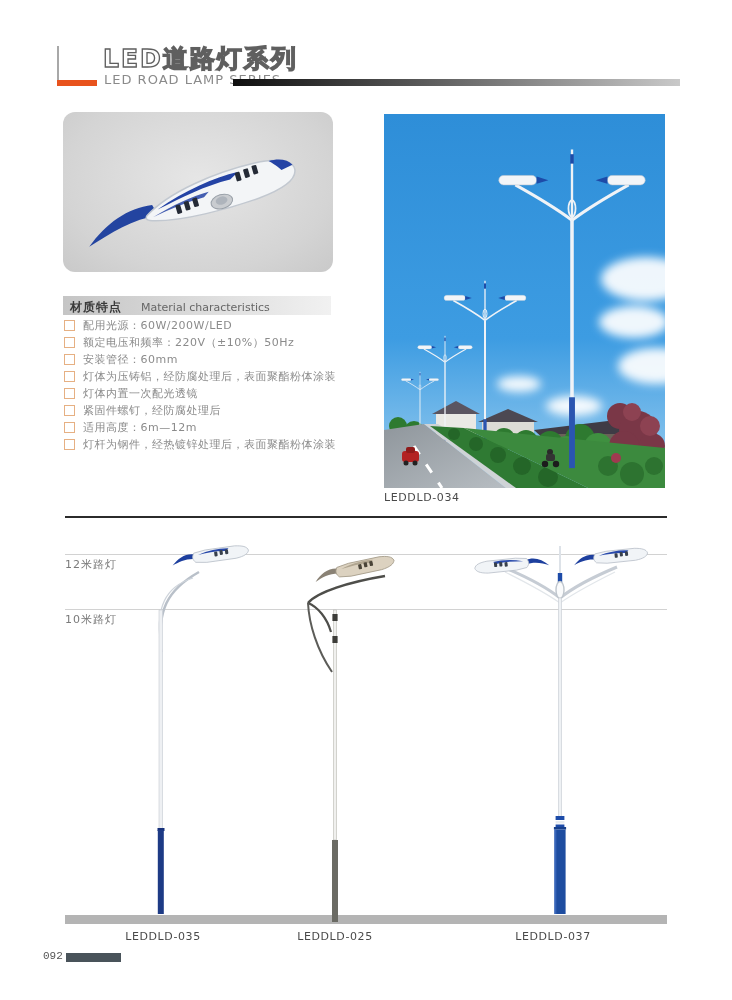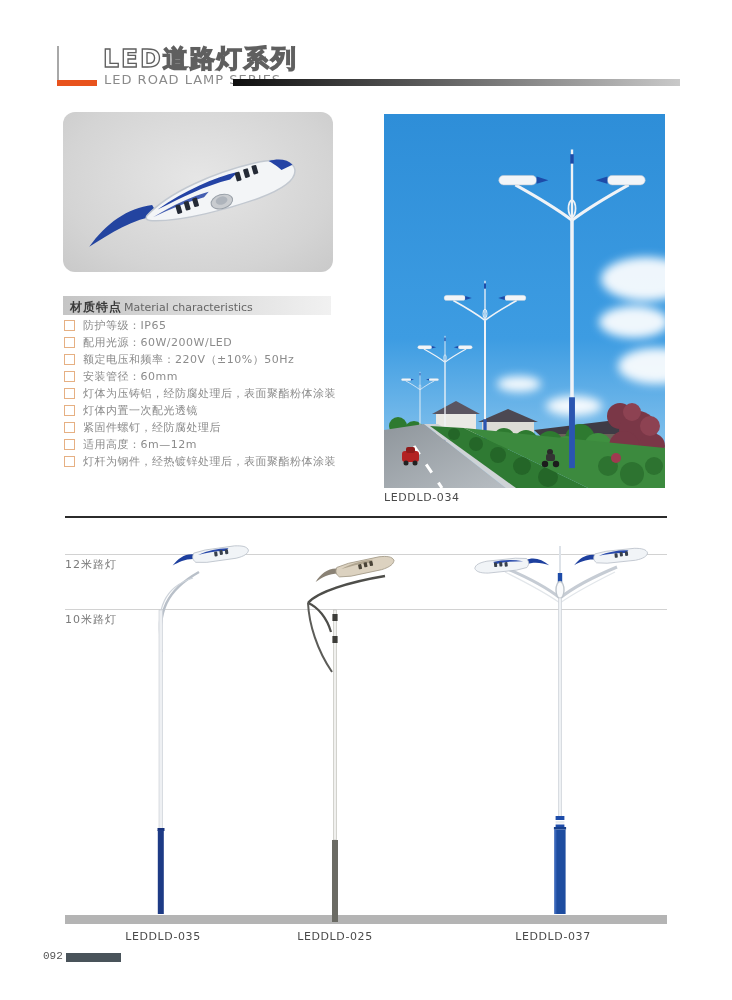--- a/index.html
+++ b/index.html
@@ -17,21 +17,21 @@
             background:linear-gradient(to right,#0f0f0f,#555 40%,#c9c9c9);}
 
   
   .prod-img{left:63px;top:112px;width:270px;height:160px;border-radius:12px;
             background:radial-gradient(ellipse at 50% 42%,#e6e6e6 0%,#d4d4d4 70%,#c9c9c9 100%);}
 
   
   .mat-bar{left:63px;top:296px;width:268px;height:19px;line-height:19px;
            background:linear-gradient(to right,#c5c5c5,#f1f1f1);padding-left:7px;box-sizing:border-box;}
   .mat-bar .cn{font-size:12px;font-weight:bold;color:#3a3a3a;letter-spacing:1px;}
-  .mat-bar .en{font-size:11px;color:#666;margin-left:2px;}
+  .mat-bar .en{font-size:11px;color:#666;margin-left:19px;}
   .mat-list{left:63px;top:318px;width:305px;list-style:none;margin:0;padding:0;}
   .mat-list li{display:flex;align-items:flex-start;height:17px;}
   .mat-list .sq{flex:0 0 auto;width:9px;height:9px;border:1px solid #e6b083;background:#fff;
                 margin:2px 8px 0 1px;}
   .mat-list .tx{font-size:11px;color:#8b8b8b;letter-spacing:0.5px;white-space:nowrap;}
 
   
   .photo{left:384px;top:114px;width:281px;height:374px;}
   .photo-caption{left:384px;top:491px;font-size:11px;color:#4a4a4a;letter-spacing:0.6px;}
 
@@ -82,24 +82,20 @@
         <ellipse cx="18" cy="12" rx="6" ry="4" fill="#aeb4bc"></ellipse>
         <path d="M74,-13 C85,-13 93,-9 96,-3 L84,-1 C80,-7 77,-10 74,-13 Z" fill="#2443a5"></path>
       </g>
     </svg>
   </div>
 
   <div class="abs mat-bar">
     <span class="cn">材质特点</span><span class="en">Material characteristics</span>
   </div>
   <ul class="abs mat-list">
-    <li>
-        <span class="sq"></span>
-        <span class="tx">防护等级：IP65</span>
-      </li>
     <li>
         <span class="sq"></span>
         <span class="tx">配用光源：60W/200W/LED</span>
       </li>
     <li>
         <span class="sq"></span>
         <span class="tx">额定电压和频率：220V（±10%）50Hz</span>
       </li>
     <li>
         <span class="sq"></span>

